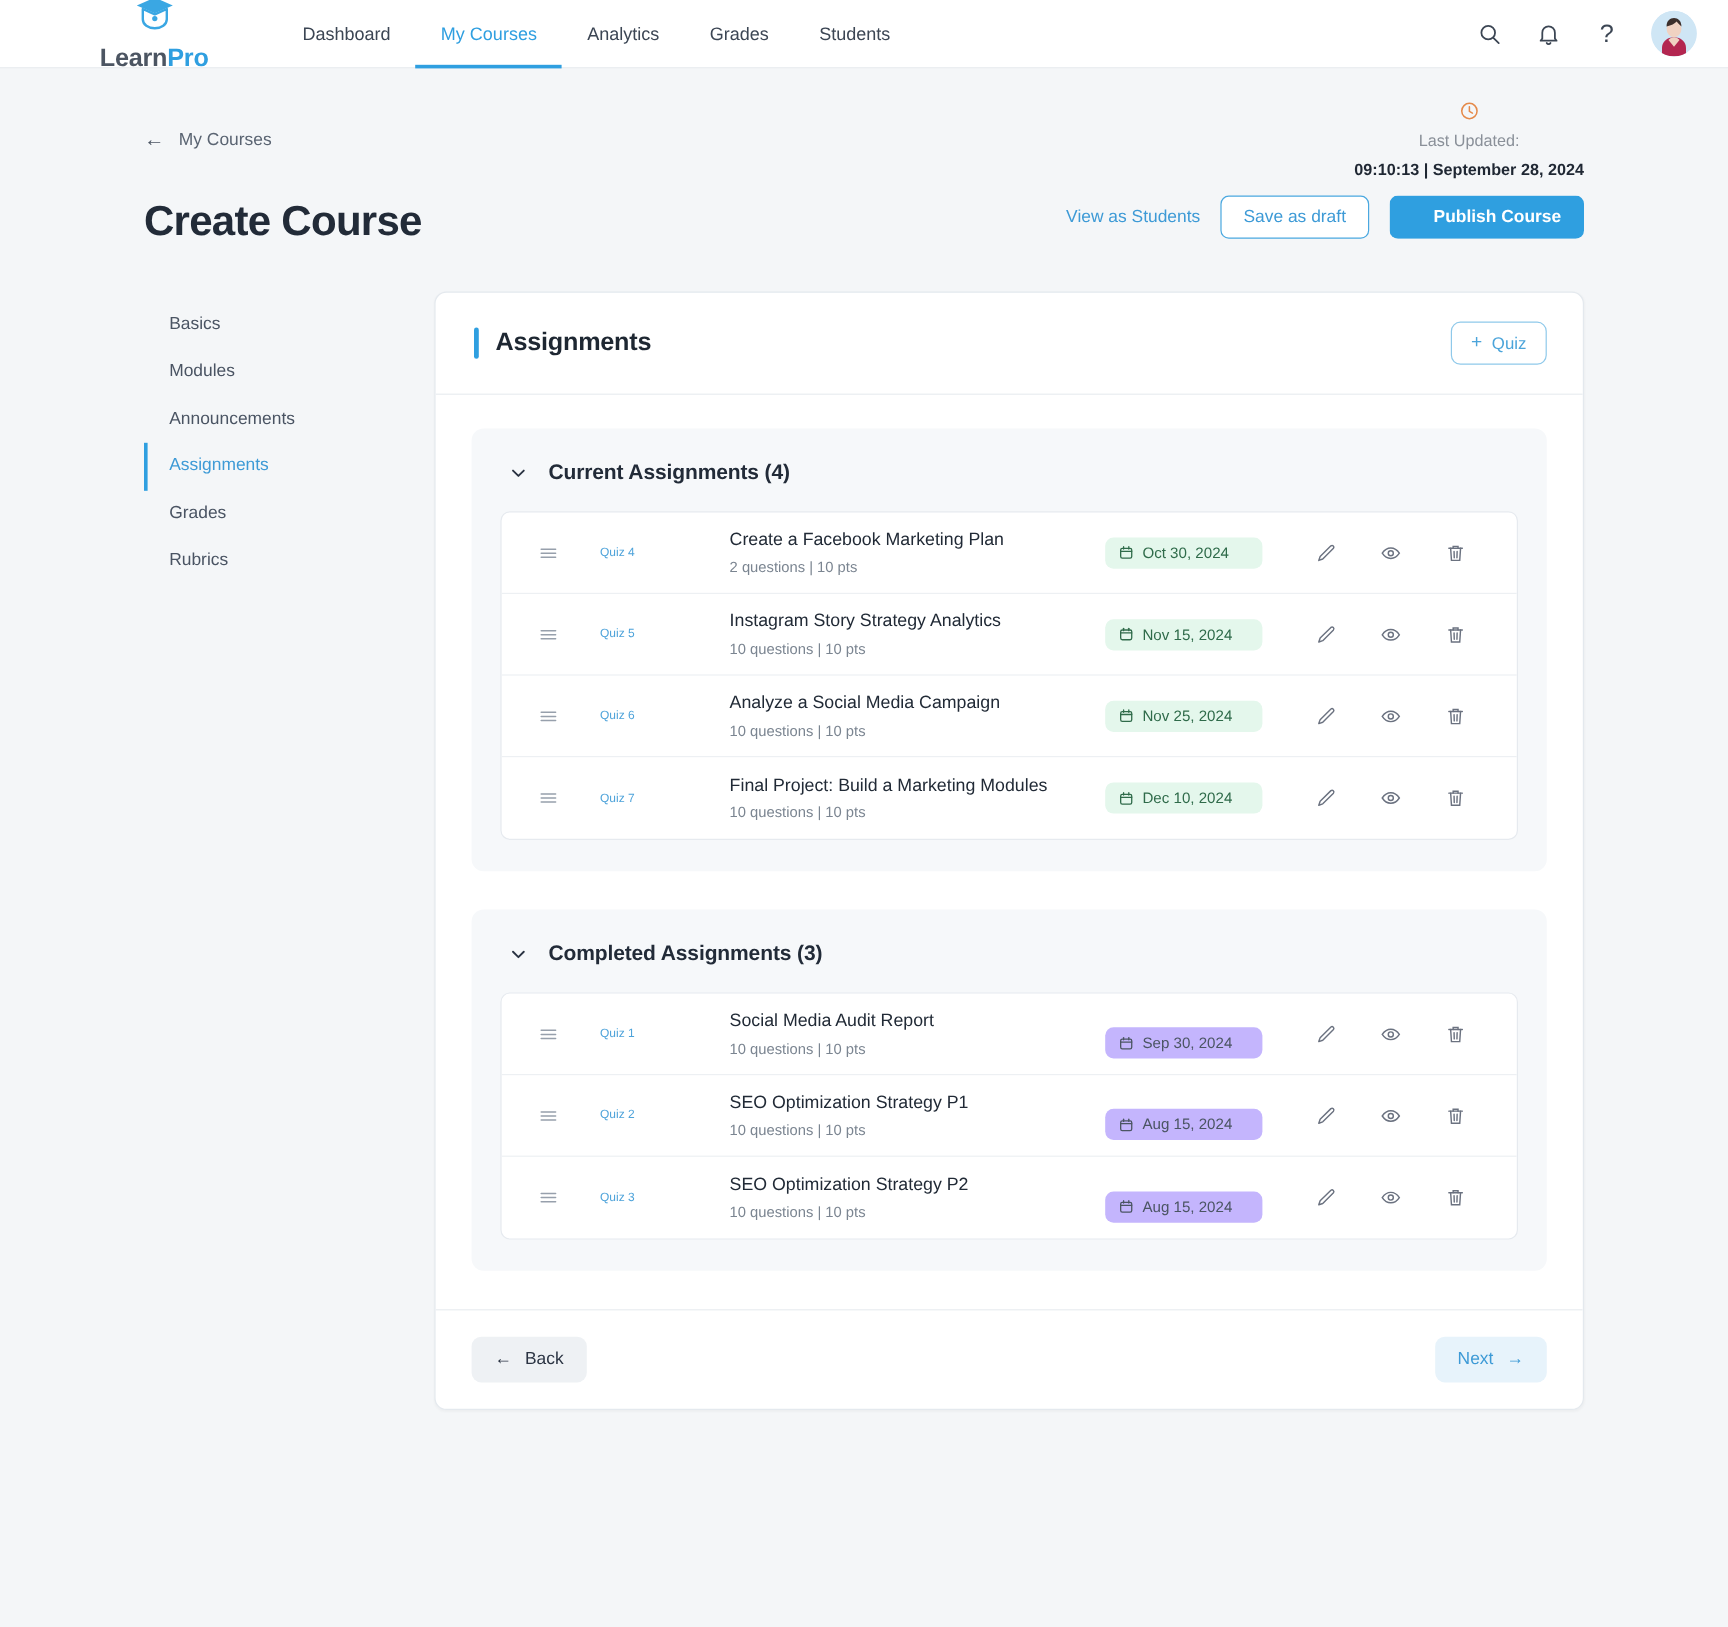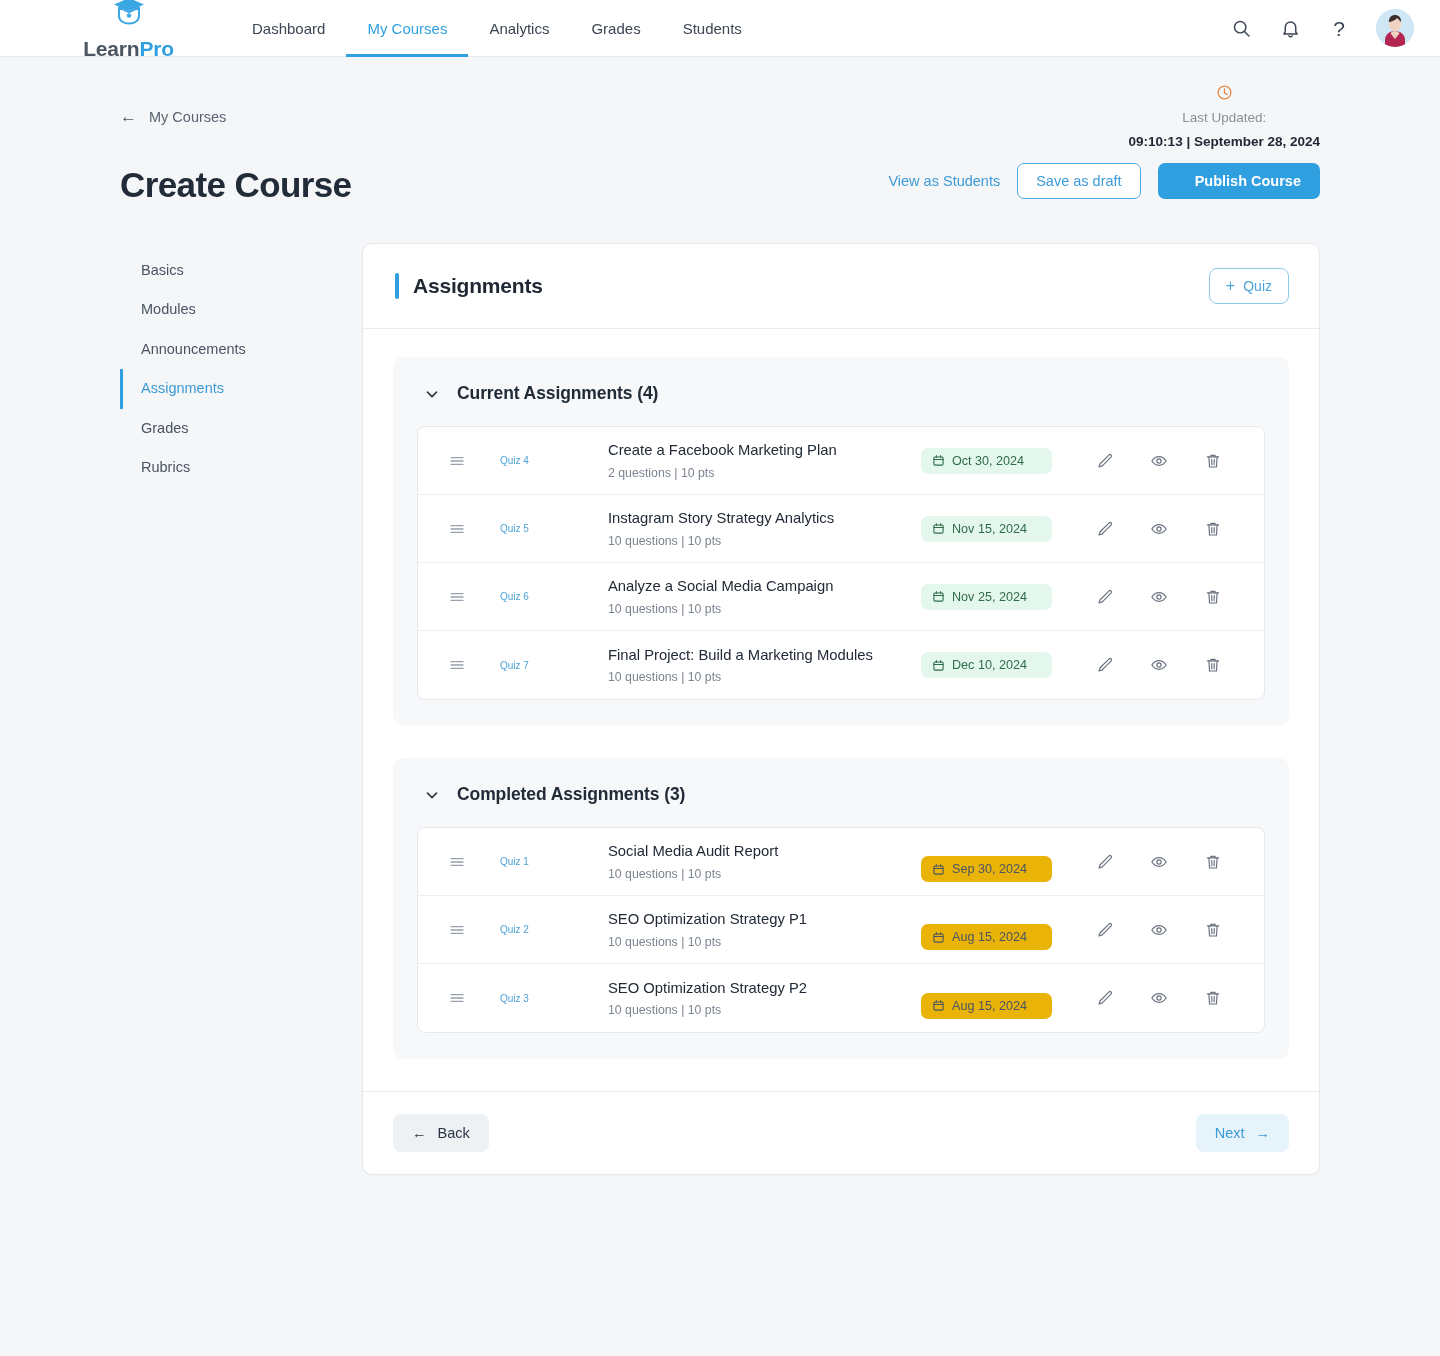--- a/index.html
+++ b/index.html
@@ -226,21 +226,21 @@
   .date-badge {
     display: inline-flex; align-items: center; gap: 7px;
     border-radius: 7px;
     padding: 6px 11px;
     font-size: 12.6px;
     width: 131px;
     flex: none;
     margin-right: 26px;
   }
   .date-badge.green { background: #e4f7ec; color: #2f6b4a; }
-  .date-badge.gray  { background: #eab308; color: #4b5563; margin-top: 15px; }
+  .date-badge.gray  { background: #c4b5fd; color: #4b5563; margin-top: 15px; }
 
   .act {
     width: 54px; flex: none;
     display: flex; align-items: center; justify-content: center;
     color: #6b7280; cursor: pointer;
   }
 
   
   .card-foot {
     border-top: 1px solid #e9edf1;

